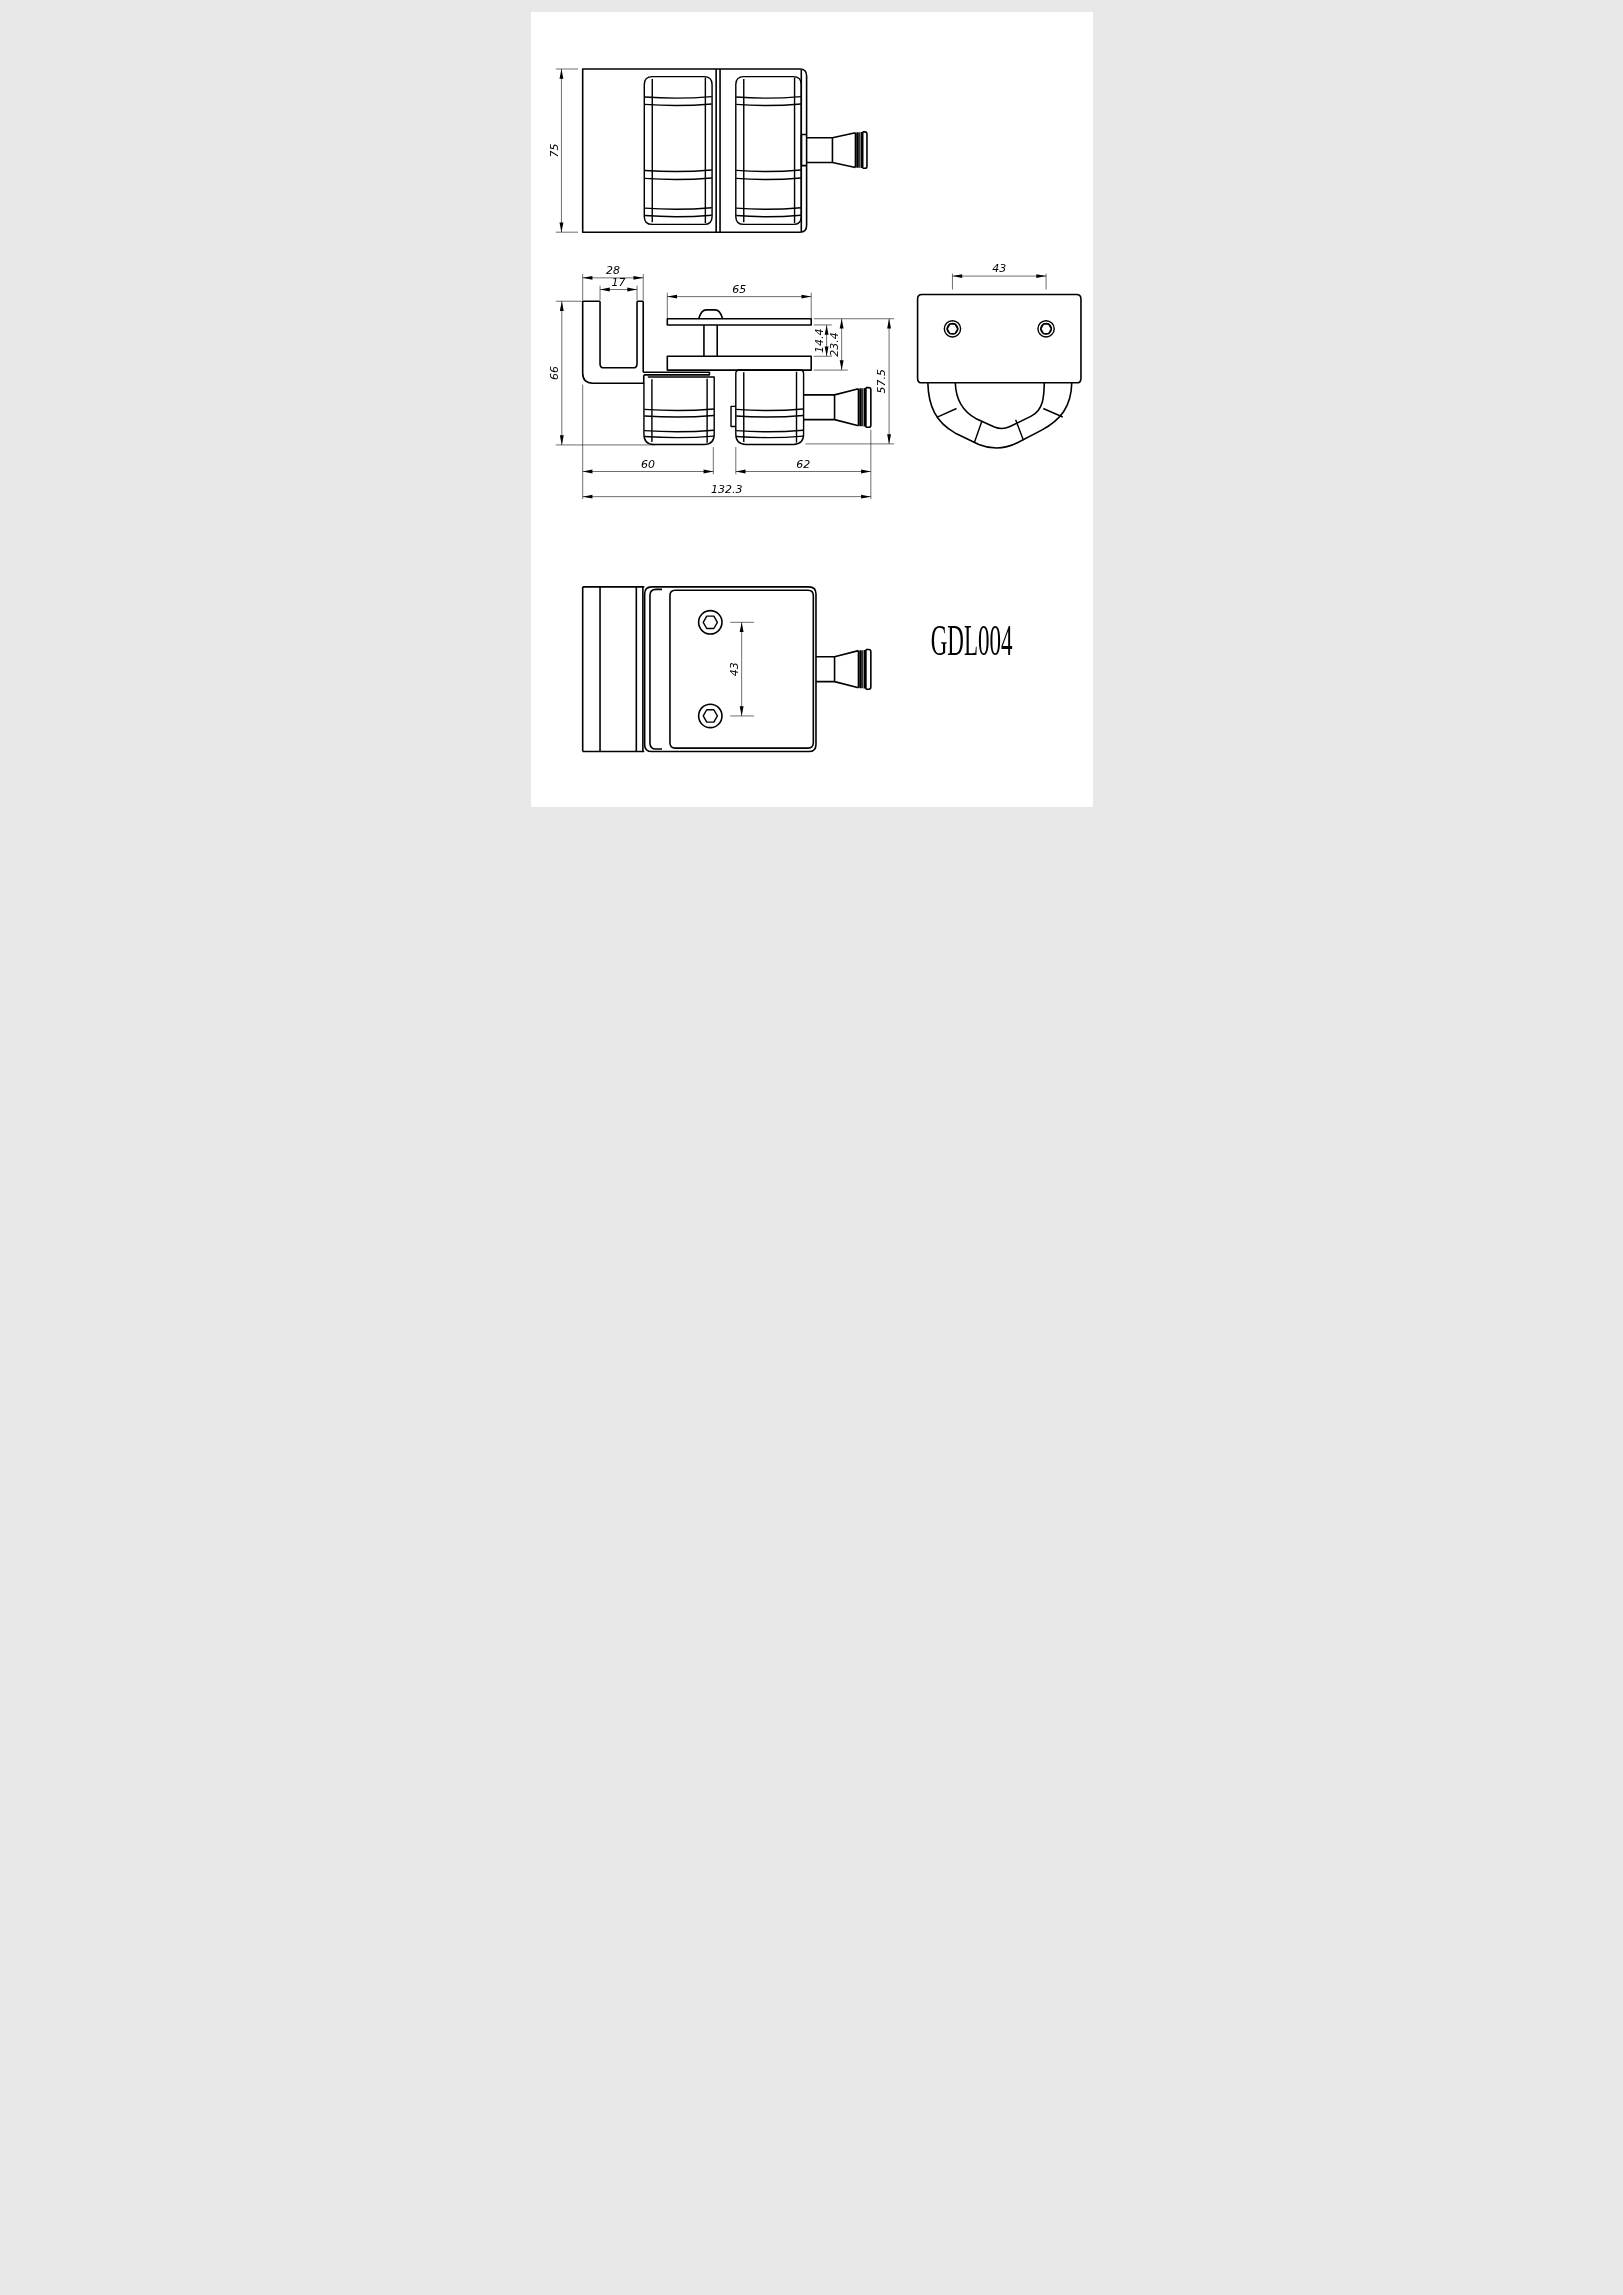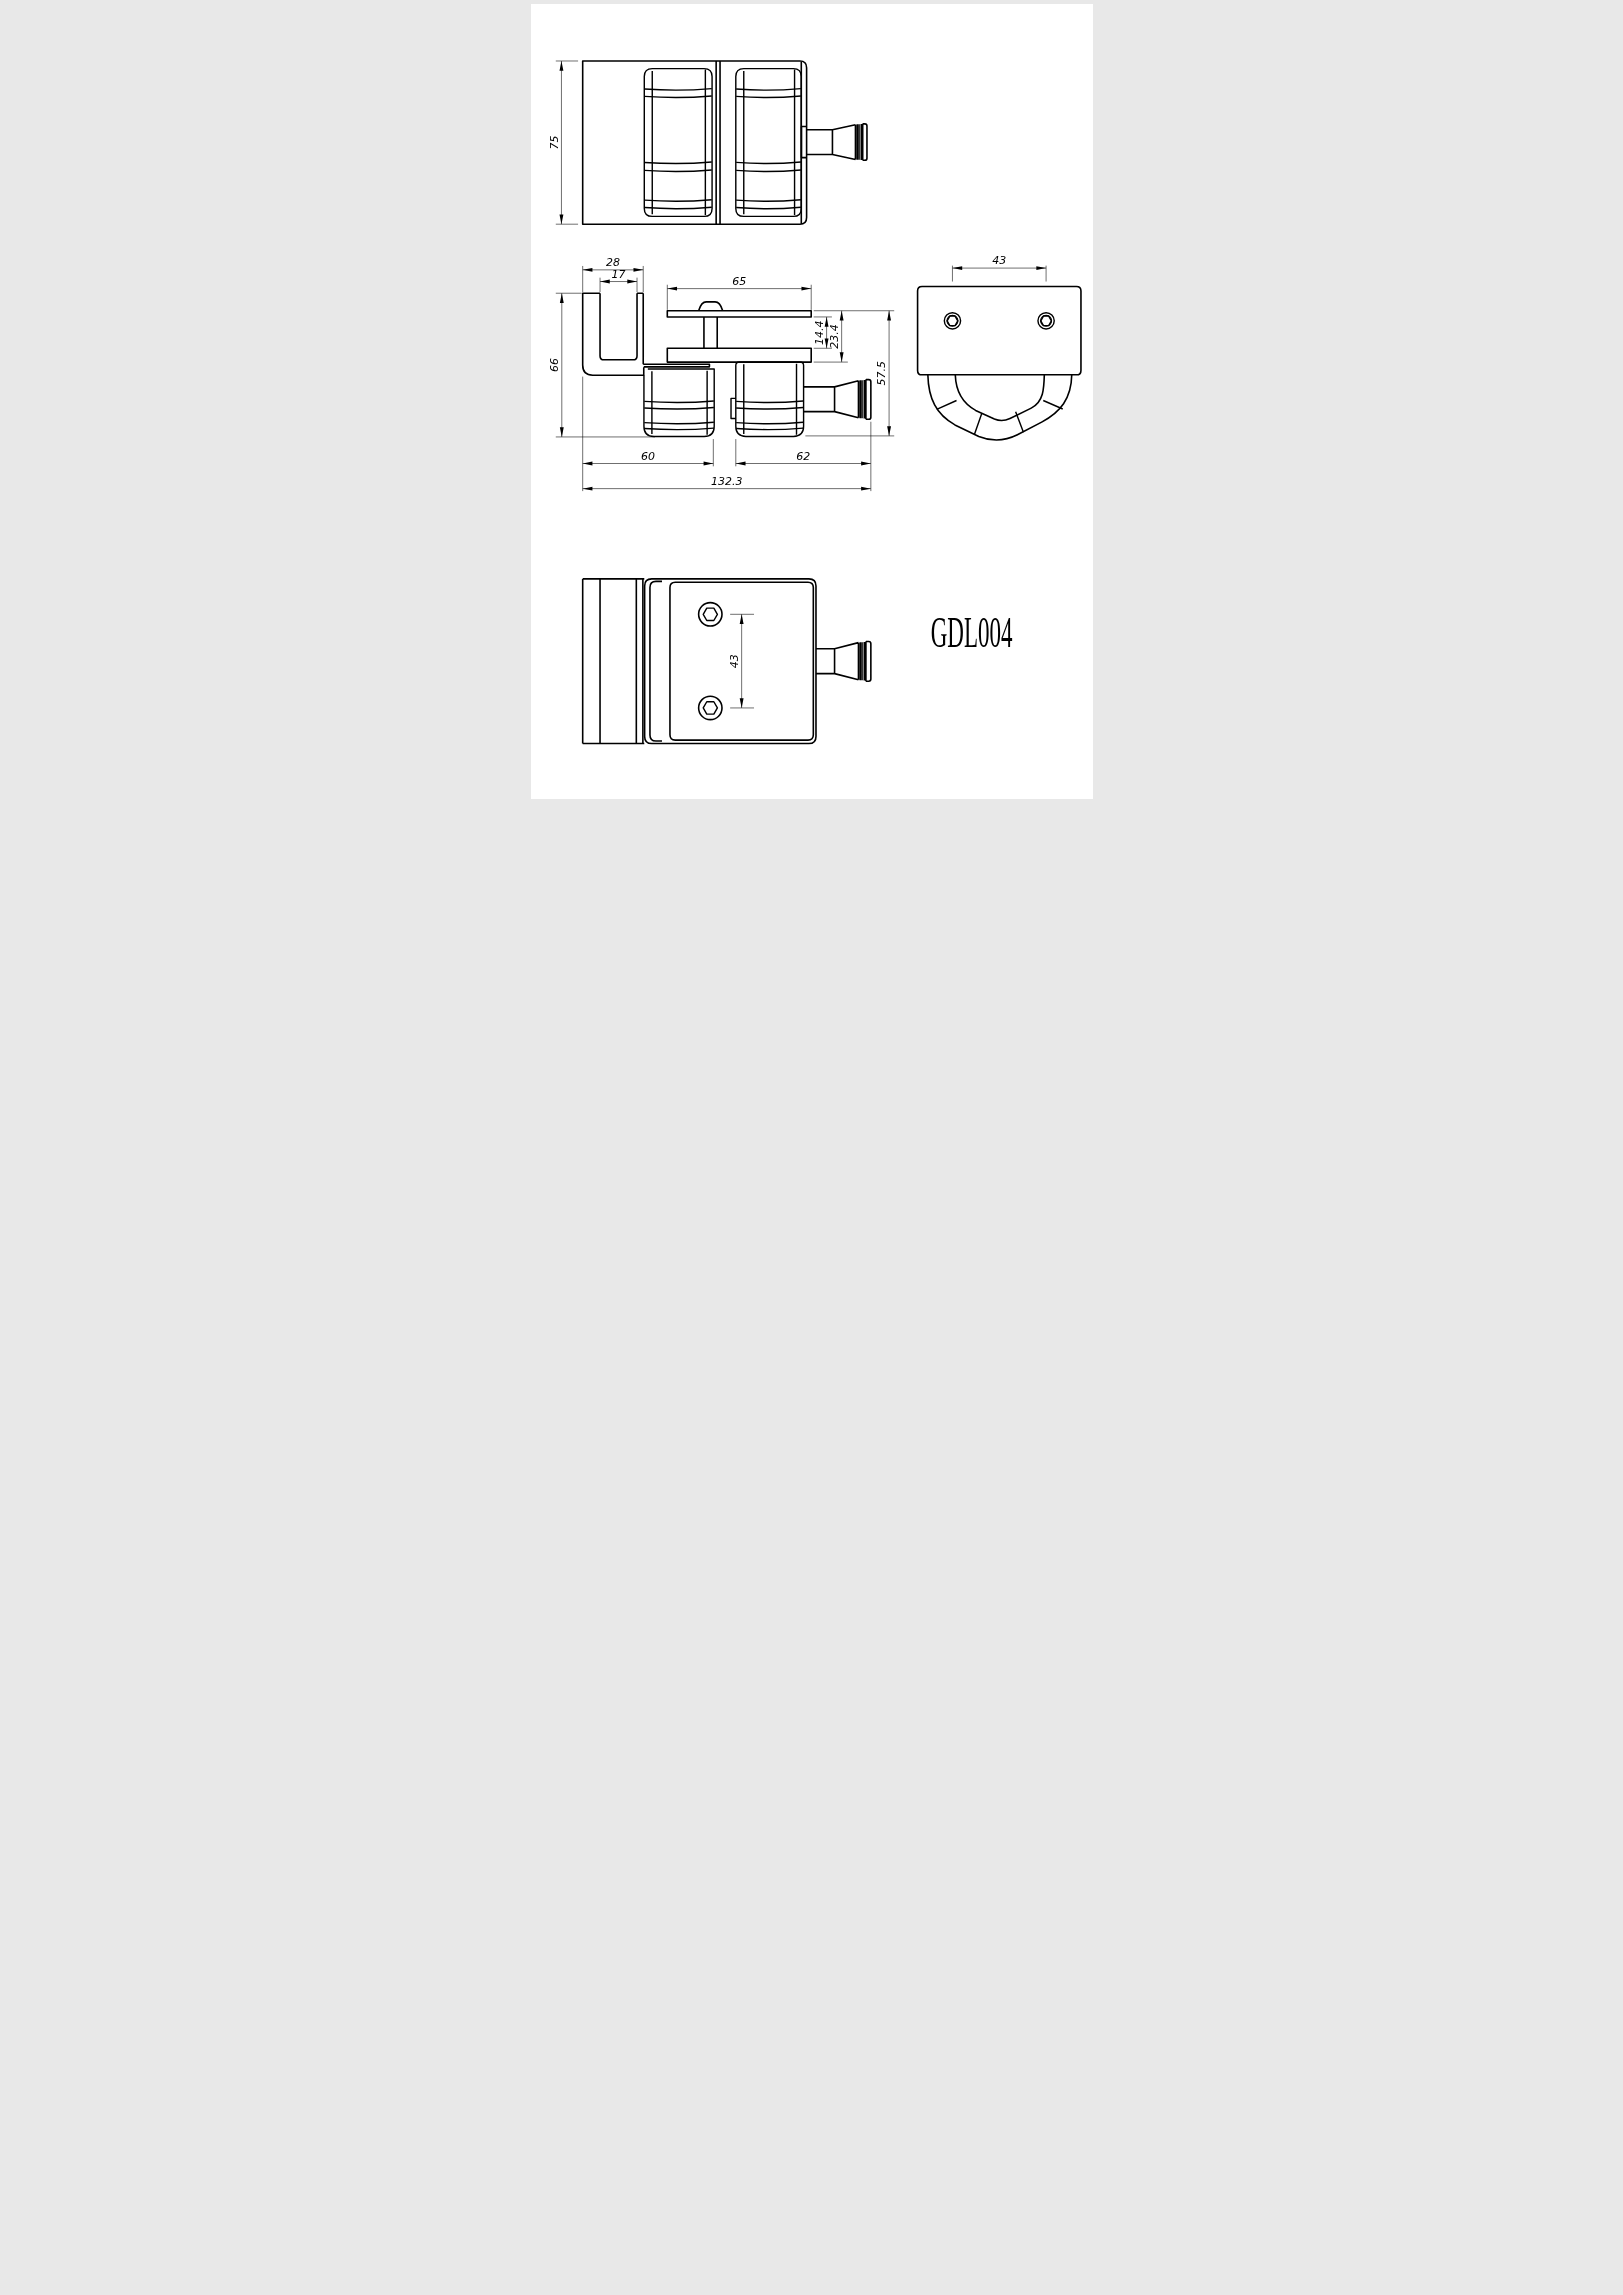--- a/index.html
+++ b/index.html
@@ -1,16 +1,16 @@
 <!DOCTYPE html>
 <html style="font-size:8.2px"><head>
 <meta charset="utf-8">
 <style>
   html,body{margin:0;padding:0;background:#e8e8e8;}
-  .sheet{width:100%;max-width:562px;margin:4px auto;background:#fef9c3;}
+  .sheet{width:100%;max-width:562px;margin:12px auto;background:#fef9c3;}
   svg{display:block;width:100%;height:auto;background:#ffffff;}
   .obj{fill:none;stroke:#000;stroke-width:9;stroke-linejoin:round;stroke-linecap:butt;}
   .obj2{fill:none;stroke:#000;stroke-width:8;stroke-linejoin:round;stroke-linecap:butt;}
   .thin{fill:none;stroke:#000;stroke-width:3.2;stroke-linecap:butt;}
   .arr{fill:#000;stroke:none;}
   .dimtxt{font-family:"DejaVu Sans",sans-serif;font-style:italic;font-size:62px;fill:#000;text-anchor:middle;}
   .pn{font-family:"Liberation Serif",serif;font-size:250px;fill:#000;}
 </style>
 </head>
 <body>

